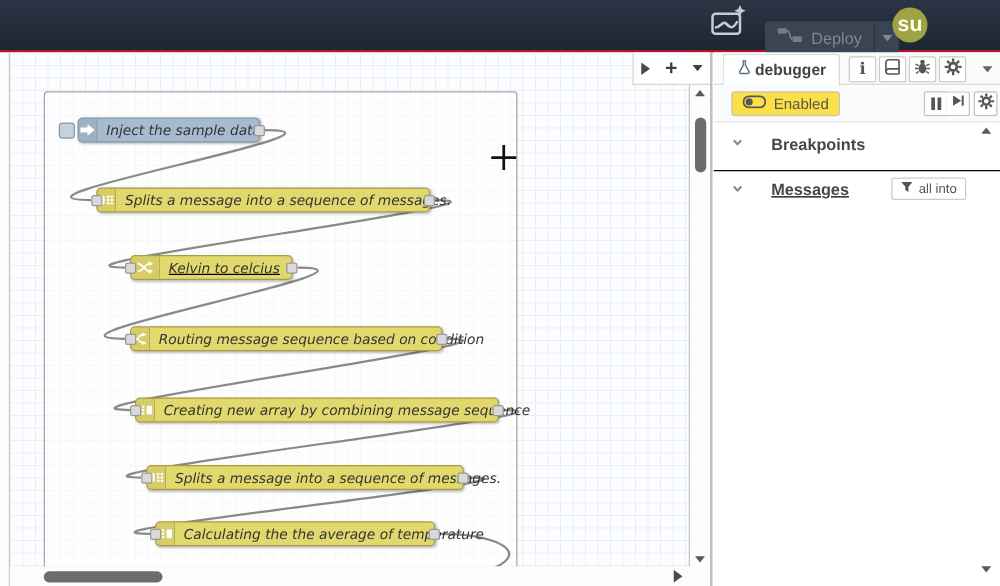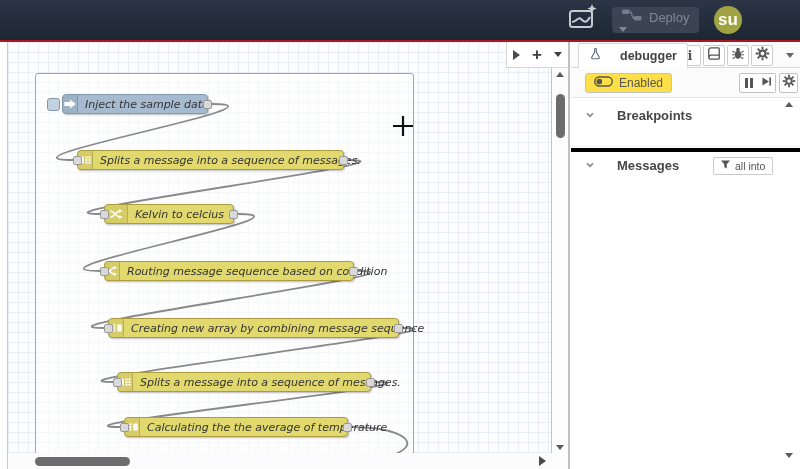--- a/index.html
+++ b/index.html
@@ -5,22 +5,22 @@
   html,body{margin:0;padding:0;background:#e8e8e8;}
   #app{position:relative;width:800px;height:469px;overflow:hidden;
        font-family:"Liberation Sans",sans-serif;background:#fff;user-select:none;}
 
   
   #header{position:absolute;left:0;top:0;width:800px;height:40px;
           background:linear-gradient(#2b3545,#1d2633);
           border-bottom:2px solid var(--accent-red);}
   .hbtn{position:absolute;display:flex;align-items:center;justify-content:center;}
   #assistant-btn{left:564px;top:4px;width:36px;height:32px;}
-  #deploy-group{left:612px;top:7px;height:26px;display:flex;position:absolute;
-                background:#3a4452;border-radius:3px;overflow:hidden;flex-direction:column;}
+  #deploy-group{left:612px;top:17px;height:26px;display:flex;position:absolute;
+                background:#3a4452;border-radius:3px;overflow:hidden;}
   #deploy-main{display:flex;align-items:center;gap:7px;padding:0 10px;}
   #deploy-label{color:#7f8894;font-size:13px;}
   #deploy-caret-box{width:19px;display:flex;align-items:center;justify-content:center;
                     border-left:1px solid #2a3340;}
   #avatar{left:714px;top:6px;width:28px;height:28px;border-radius:50%;
           background:var(--avatar);color:#fdfdf4;font-size:17px;font-weight:bold;}
   #hamburger{left:754px;top:10px;width:28px;height:20px;display:flex;
              flex-direction:column;justify-content:space-between;}
   #hamburger .bar{height:3.5px;background:#e8ebee;border-radius:2px;}
 
@@ -80,21 +80,21 @@
   #hscroll .thumb{position:absolute;left:27px;top:4px;width:95px;height:9px;border-radius:5px;background:#6c6c6c;}
   #hscroll .tri-right{position:absolute;left:531px;top:3px;}
 
   
   #separator{position:absolute;left:568px;top:42px;width:2px;height:427px;background:#c0c0c0;z-index:6;}
   #sidebar{position:absolute;left:571px;top:42px;width:229px;height:427px;background:#fff;}
   #sb-tabbar{position:absolute;left:0;top:0;width:229px;height:26px;background:#fbfbfb;
              border-bottom:1px solid #d9d9d9;box-sizing:border-box;}
   #sb-tab{position:absolute;left:7px;top:1px;height:26px;background:#fff;
           border:1px solid #d9d9d9;border-bottom:1px solid #fff;border-radius:3px 3px 0 0;
-          display:flex;align-items:center;gap:18px;padding:0 10px;box-sizing:border-box;z-index:2;}
+          display:flex;align-items:center;gap:2px;padding:0 10px;box-sizing:border-box;z-index:2;}
   #sb-tab .lbl{font-size:12.5px;font-weight:bold;color:#444;}
   .sq-btn{position:absolute;top:3px;width:22px;height:21px;background:#fff;border:1px solid #ccc;
           border-radius:2px;display:flex;align-items:center;justify-content:center;box-sizing:border-box;}
   .info-i{font-family:"DejaVu Serif",serif;font-weight:bold;font-size:13px;color:#555;line-height:1;}
   #sb-tab-caret{position:absolute;left:215px;top:11px;border-top-color:#666;}
 
   #sb-toolbar{position:absolute;left:0;top:27px;width:229px;height:29px;background:#fbfbfb;
               border-bottom:1px solid #e7e7e7;box-sizing:border-box;}
   #enabled-btn{position:absolute;left:14px;top:4px;height:20px;display:flex;align-items:center;gap:6px;
                padding:0 8px;background:#fde047;border:1px solid #c3c3c3;border-radius:3px;
@@ -104,21 +104,21 @@
   #pause-btn{left:168px;border-radius:2px 0 0 2px;}
   #step-btn{left:186px;border-left:none;border-radius:0 2px 2px 0;}
   #sb-gear-btn{left:208px;border-radius:2px;}
   .pause-bars{display:flex;gap:2px;}
   .pause-bars span{width:3px;height:10px;background:#555;}
 
   .section-header{position:absolute;left:0;width:229px;height:30px;display:flex;align-items:center;
                   gap:8px;padding-left:14px;box-sizing:border-box;background:#fff;}
   .section-header .title{font-size:13px;font-weight:bold;color:#474747;padding-left:14px;}
   #sec-breakpoints{top:58px;}
-  #sec-messages{top:106px;border-top:4px solid #000000;}
+  #sec-messages{top:94px;border-top:1px solid #000000;text-decoration:underline;}
   #sec-divider{position:absolute;left:0;top:104px;width:229px;height:1px;background:#f0f0f0;}
   #filter-btn{position:absolute;left:142px;top:5px;height:18px;display:flex;align-items:center;gap:5px;
               padding:0 7px;background:#fff;border:1px solid #ccc;border-radius:2px;
               font-size:10.5px;color:#555;box-sizing:border-box;}
   #sb-scroll-up{position:absolute;left:214px;top:60px;}
   #sb-scroll-down{position:absolute;left:214px;top:411px;border-top-color:#5a5a5a;}
 </style>
 </head>
 <body>
 
@@ -190,21 +190,21 @@
               <rect x="8.5" y="10" width="2.4" height="2" fill="#fff"></rect>
               <rect x="12" y="4" width="2.4" height="2" fill="#fff"></rect>
               <rect x="12" y="7" width="2.4" height="2" fill="#fff"></rect>
               <rect x="12" y="10" width="2.4" height="2" fill="#fff"></rect>
             </svg>
           </div>
           <div class="node-label">Splits a message into a sequence of messages.</div>
           <div class="port in"></div>
           <div class="port out"></div>
         </div>
-        <div class="node node-yellow" style="left: 96px; top: 162px; width: 130px;">
+        <div class="node node-yellow" style="left: 96px; top: 162px; width: 130px; text-decoration: underline;">
           <div class="node-icon">
             <svg width="14" height="14" viewBox="0 0 16 16">
               <path d="M1.5 4.5 C6 4.5 8.5 11.5 12 11.5 M1.5 11.5 C6 11.5 8.5 4.5 12 4.5" stroke="#fff" stroke-width="1.6" fill="none"></path>
               <path d="M11.5 2.3l4 2.2-4 2.2z" fill="#fff"></path>
               <path d="M11.5 9.3l4 2.2-4 2.2z" fill="#fff"></path>
             </svg>
           </div>
           <div class="node-label">Kelvin to celcius</div>
           <div class="port in"></div>
           <div class="port out"></div>

